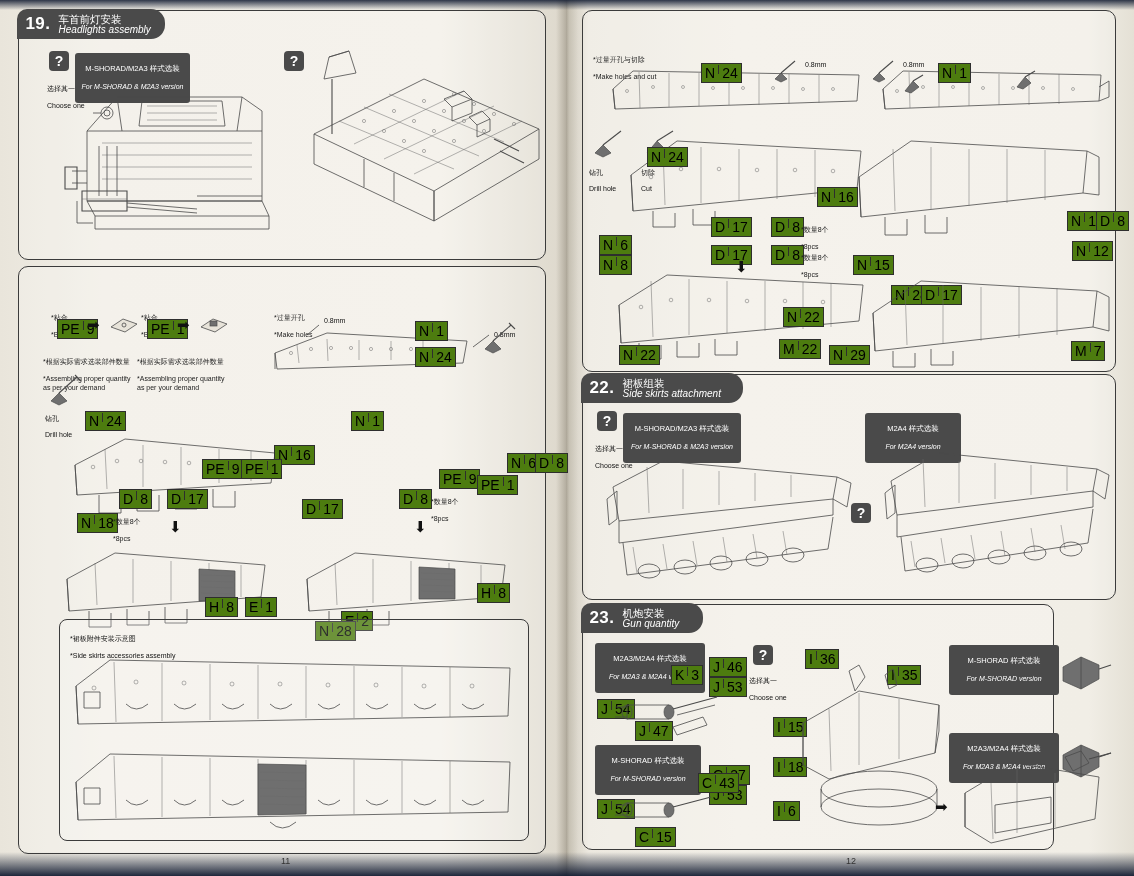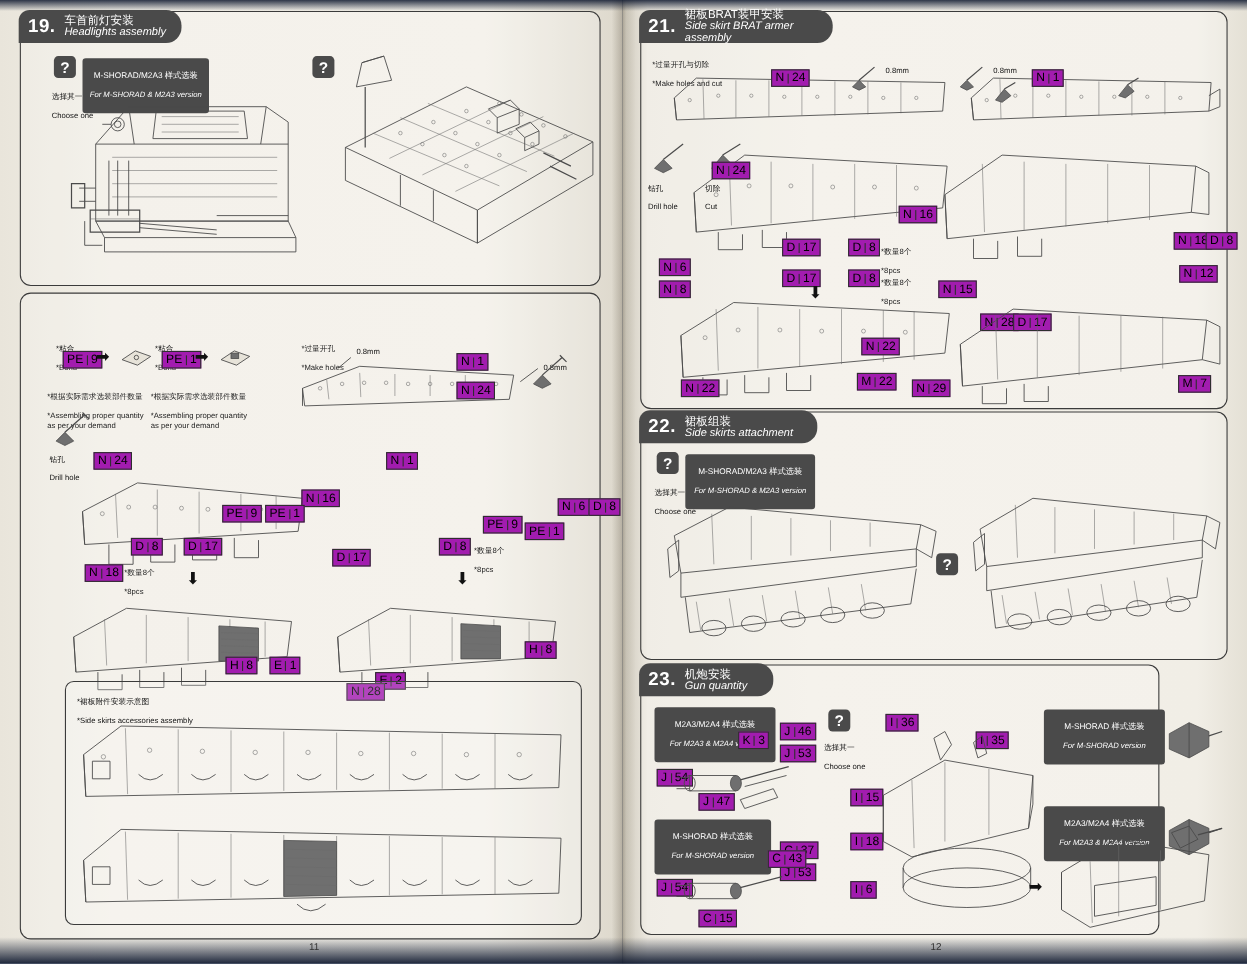--- a/index.html
+++ b/index.html
@@ -54,24 +54,24 @@
     margin-right:8px;letter-spacing:.5px;
   }
   .step-titles{display:flex;flex-direction:column;justify-content:center;line-height:1.05;}
   .step-cn{font-size:10.5px;}
   .step-en{font-size:10px;font-style:italic;}
 
   
   .part-tag{
     position:absolute;
     border:1.2px solid #2e2e2e;
-    background:#a21caf;
-    font-size:11px;
+    background:#4d7c0f;
+    font-size:14px;
     padding:1px 3px;
-    display:flex;align-items:center;gap:3px;
+    display:flex;align-items:flex-start;gap:3px;
     white-space:nowrap;
     box-sizing:border-box;
   }
   .part-tag .sep{display:inline-block;width:1px;height:9px;background:#2e2e2e;}
   .plain-note{position:absolute;font-size:7px;color:#222;line-height:1.25;white-space:pre-line;}
   .qmark{
     position:absolute;width:20px;height:20px;border-radius:4px;background:#4a4a4a;color:#fff;
     font-size:14px;font-weight:bold;display:flex;align-items:center;justify-content:center;
   }
   .choose{position:absolute;font-size:7px;line-height:1.2;color:#111;white-space:pre-line;}
@@ -363,27 +363,20 @@
       <path class="ln" d="M56 62 q10 10 22 0 M104 62 q10 10 22 0 M152 62 q10 10 22 0 M248 62 q10 10 22 0 M296 62 q10 10 22 0 M344 62 q10 10 22 0 M392 62 q10 10 22 0"></path>
       <path class="ln" d="M14 50 L30 50 L30 66 L14 66 Z"></path>
       <path class="ln" d="M200 84 q12 12 26 0"></path>
     </svg>
   </div>
 </div>
 
 <div class="page-num" style="left:281px;top:856px;">11</div>
 
 <div class="panel" style="left:582px;top:10px;width:534px;height:362px;">
-  <div class="panel-head" style="width:176px;">
-    <span class="step-num">21.</span>
-    <span class="step-titles">
-      <span class="step-cn">裙板BRAT装甲安装</span>
-      <span class="step-en">Side skirt BRAT armer assembly</span>
-    </span>
-  </div>
 
   <div class="plain-note" style="left:10px;top:36px;">
     <span>*过量开孔与切除</span><br>
     <span>*Make holes and cut</span>
   </div>
 
   <svg style="left:24px;top:52px;" width="260" height="54" viewBox="0 0 260 54">
     <path class="ln" d="M6 26 L26 8 L252 12 L250 38 L8 46 Z"></path>
     <path class="ln" d="M6 26 L8 46"></path>
     <path class="lnt" d="M32 9 L33 45 M62 10 L62 44 M92 10 L92 43 M122 11 L122 42 M152 11 L152 42 M182 11 L182 41 M212 12 L212 40"></path>
@@ -543,20 +536,24 @@
 
   <div class="qmark" style="left:14px;top:36px;">?</div>
   <div class="ver-box" style="left:40px;top:38px;width:108px;">
     <span class="cn">M-SHORAD/M2A3 样式选装</span>
     <span class="en">For M-SHORAD &amp; M2A3 version</span>
   </div>
   <div class="choose" style="left:12px;top:62px;">
     <span>选择其一</span><br>
     <span>Choose one</span>
   </div>
+  <div class="ver-box" style="left:282px;top:38px;width:86px;">
+    <span class="cn">M2A4 样式选装</span>
+    <span class="en">For M2A4 version</span>
+  </div>
   <div class="qmark" style="left:268px;top:128px;">?</div>
 
   <svg style="left:10px;top:72px;" width="262" height="144" viewBox="0 0 262 144">
     <path class="ln" d="M20 40 L70 14 L244 30 L240 52 L26 74 Z"></path>
     <path class="lnt" d="M54 20 L56 66 M90 22 L90 62 M126 24 L126 58 M162 26 L162 54 M198 28 L198 50"></path>
     <path class="ln" d="M26 74 L26 96 L240 68 L240 52"></path>
     <path class="ln" d="M30 96 L34 128 L235 102 L240 70"></path>
     <path class="lnt" d="M40 100 L44 126 M70 97 L74 122 M100 94 L104 118 M130 90 L134 115 M160 87 L164 111 M190 84 L194 108"></path>
     <ellipse class="ln" cx="56" cy="124" rx="11" ry="7"></ellipse>
     <ellipse class="ln" cx="92" cy="120" rx="11" ry="7"></ellipse>

